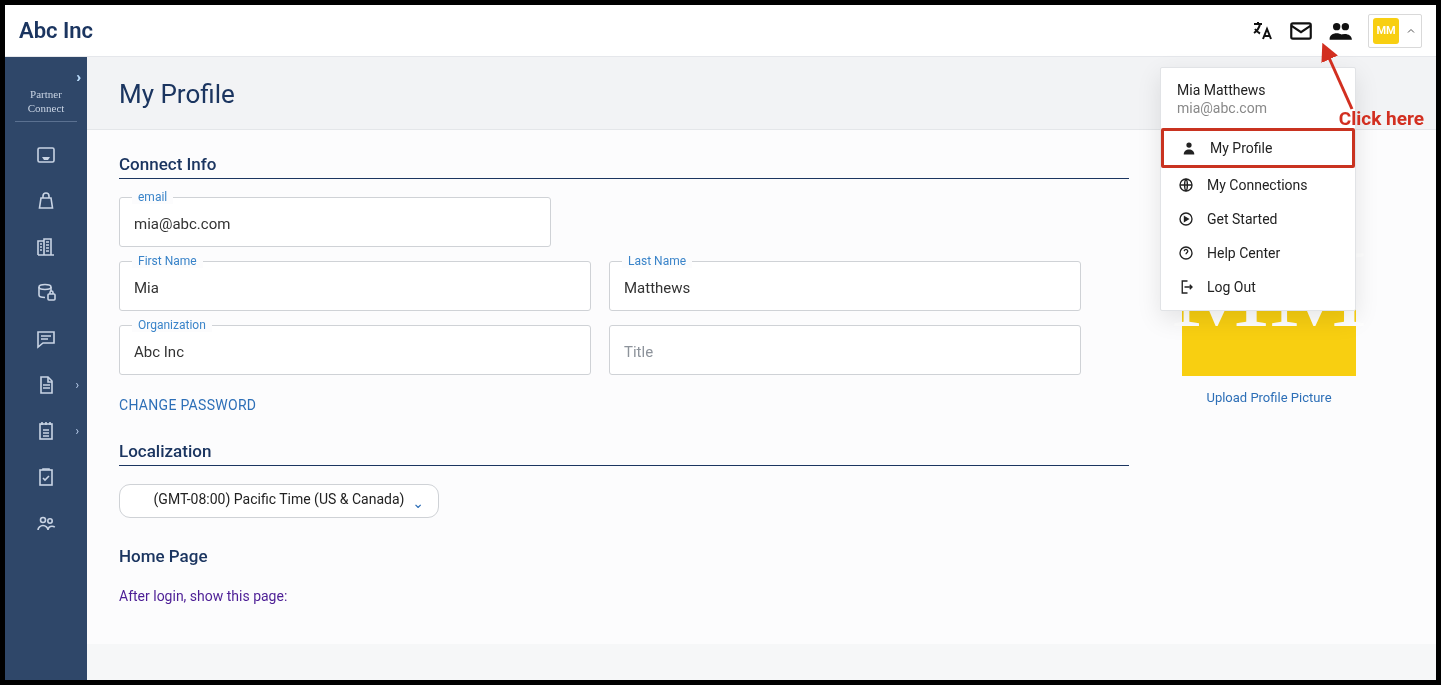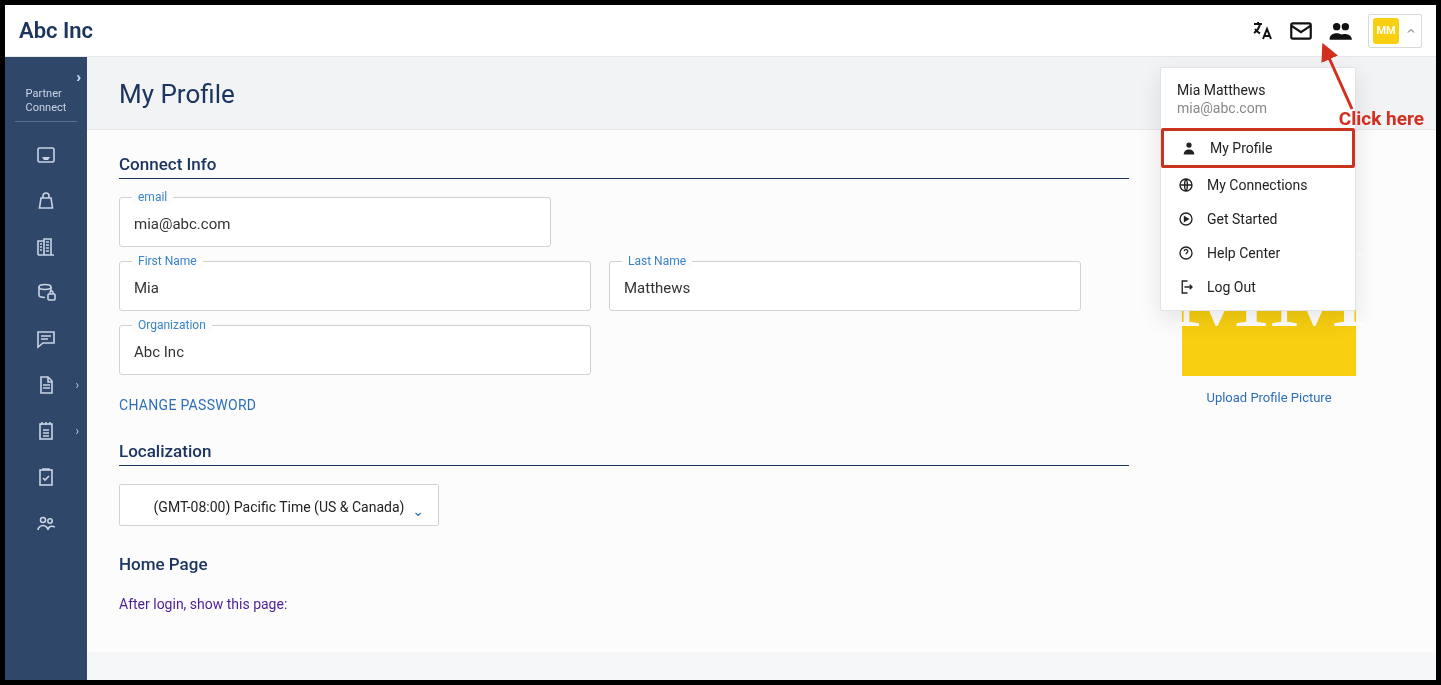--- a/index.html
+++ b/index.html
@@ -68,21 +68,23 @@
     align-self: flex-end;
     padding: 4px 10px 2px;
     color: #bfe1ff;
     font-size: 14px;
     letter-spacing: -5px;
     cursor: pointer;
   }
   .sidebar-title {
     font-size: 11px;
     line-height: 14px;
+    text-align: center;
     margin-bottom: 6px;
+    font-family: Liberation Serif, serif;
   }
   .sidebar-hr {
     width: 62px; height: 1px; background: #5b7191; margin-bottom: 10px;
   }
   .navitem {
     width: 100%; height: 46px;
     display: flex; align-items: center; justify-content: center;
     position: relative;
     cursor: pointer;
   }
@@ -151,22 +153,22 @@
   .link-btn {
     color: #2d6fb7;
     font-size: 14px;
     letter-spacing: .3px;
     cursor: pointer;
     display: inline-block;
     margin: 8px 0 28px;
   }
   .select {
     border: 1px solid #cfd2d6;
-    border-radius: 2px;
-    padding: 14px 14px 10px;
+    border-radius: 11px;
+    padding: 6px 14px 10px;
     width: 320px;
     background: #fff;
     position: relative;
     font-size: 14px;
     color: #222;
     cursor: pointer;
     text-align: center;
   }
   .select .caret {
     position: absolute; right: 14px; bottom: 6px; color: #2d6fb7; font-size: 14px;
@@ -361,20 +363,23 @@
           <div class="field">
             <span class="flabel">Last Name</span>
             <span class="val">Matthews</span>
           </div>
         </div>
 
         <div class="row">
           <div class="field">
             <span class="flabel">Organization</span>
             <span class="val">Abc Inc</span>
+          </div>
+          <div class="field">
+            <span class="val placeholder">Title</span>
           </div>
         </div>
 
         <span class="link-btn">CHANGE PASSWORD</span>
 
         <div class="section-h">Localization</div>
         <div class="select">
           <span>(GMT-08:00) Pacific Time (US &amp; Canada)</span>
           <span class="caret">⌄</span>
         </div>

